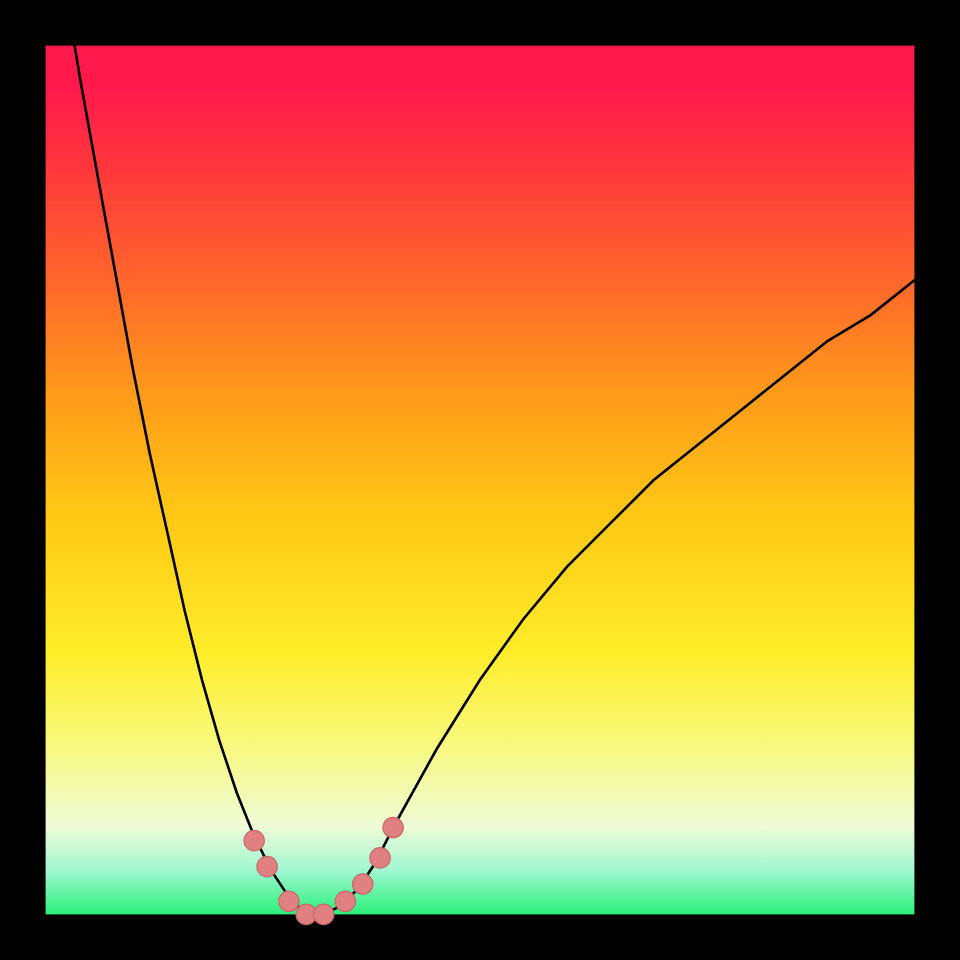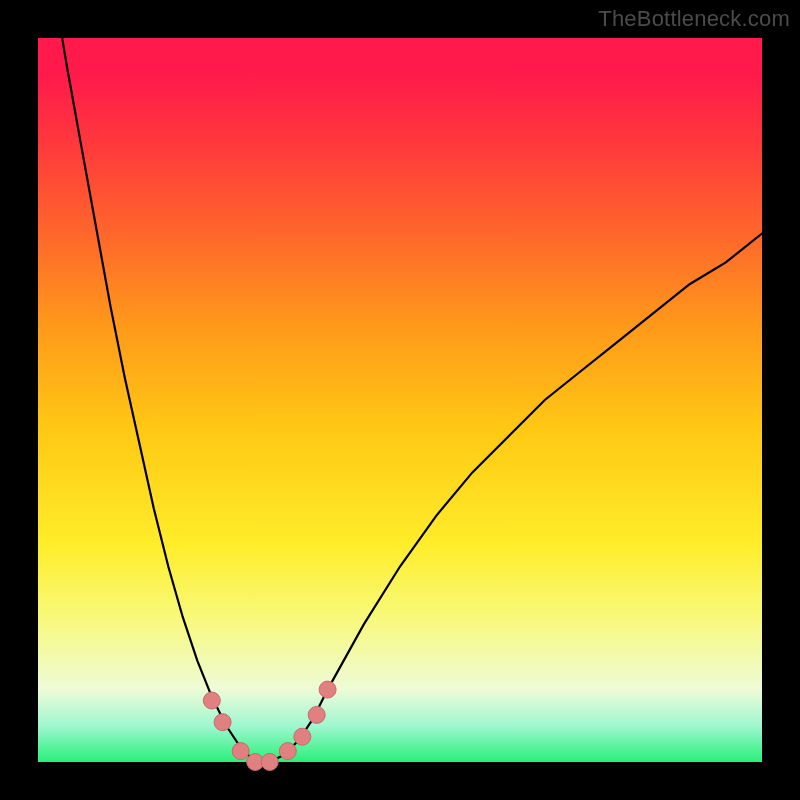--- a/index.html
+++ b/index.html
@@ -73,14 +73,13 @@
         <circle cx="202.7" cy="713.1" r="8.5" fill="#e08080" stroke="#c86a6a" stroke-width="1"></circle>
         <circle cx="217.2" cy="724.0" r="8.5" fill="#e08080" stroke="#c86a6a" stroke-width="1"></circle>
         <circle cx="231.7" cy="724.0" r="8.5" fill="#e08080" stroke="#c86a6a" stroke-width="1"></circle>
         <circle cx="249.8" cy="713.1" r="8.5" fill="#e08080" stroke="#c86a6a" stroke-width="1"></circle>
         <circle cx="264.3" cy="698.7" r="8.5" fill="#e08080" stroke="#c86a6a" stroke-width="1"></circle>
         <circle cx="278.7" cy="676.9" r="8.5" fill="#e08080" stroke="#c86a6a" stroke-width="1"></circle>
         <circle cx="289.6" cy="651.6" r="8.5" fill="#e08080" stroke="#c86a6a" stroke-width="1"></circle>
       </g>
   </svg>
 
-  <div class="watermark">TheBottleneck.com</div>
 </div>
 
 </body></html>

